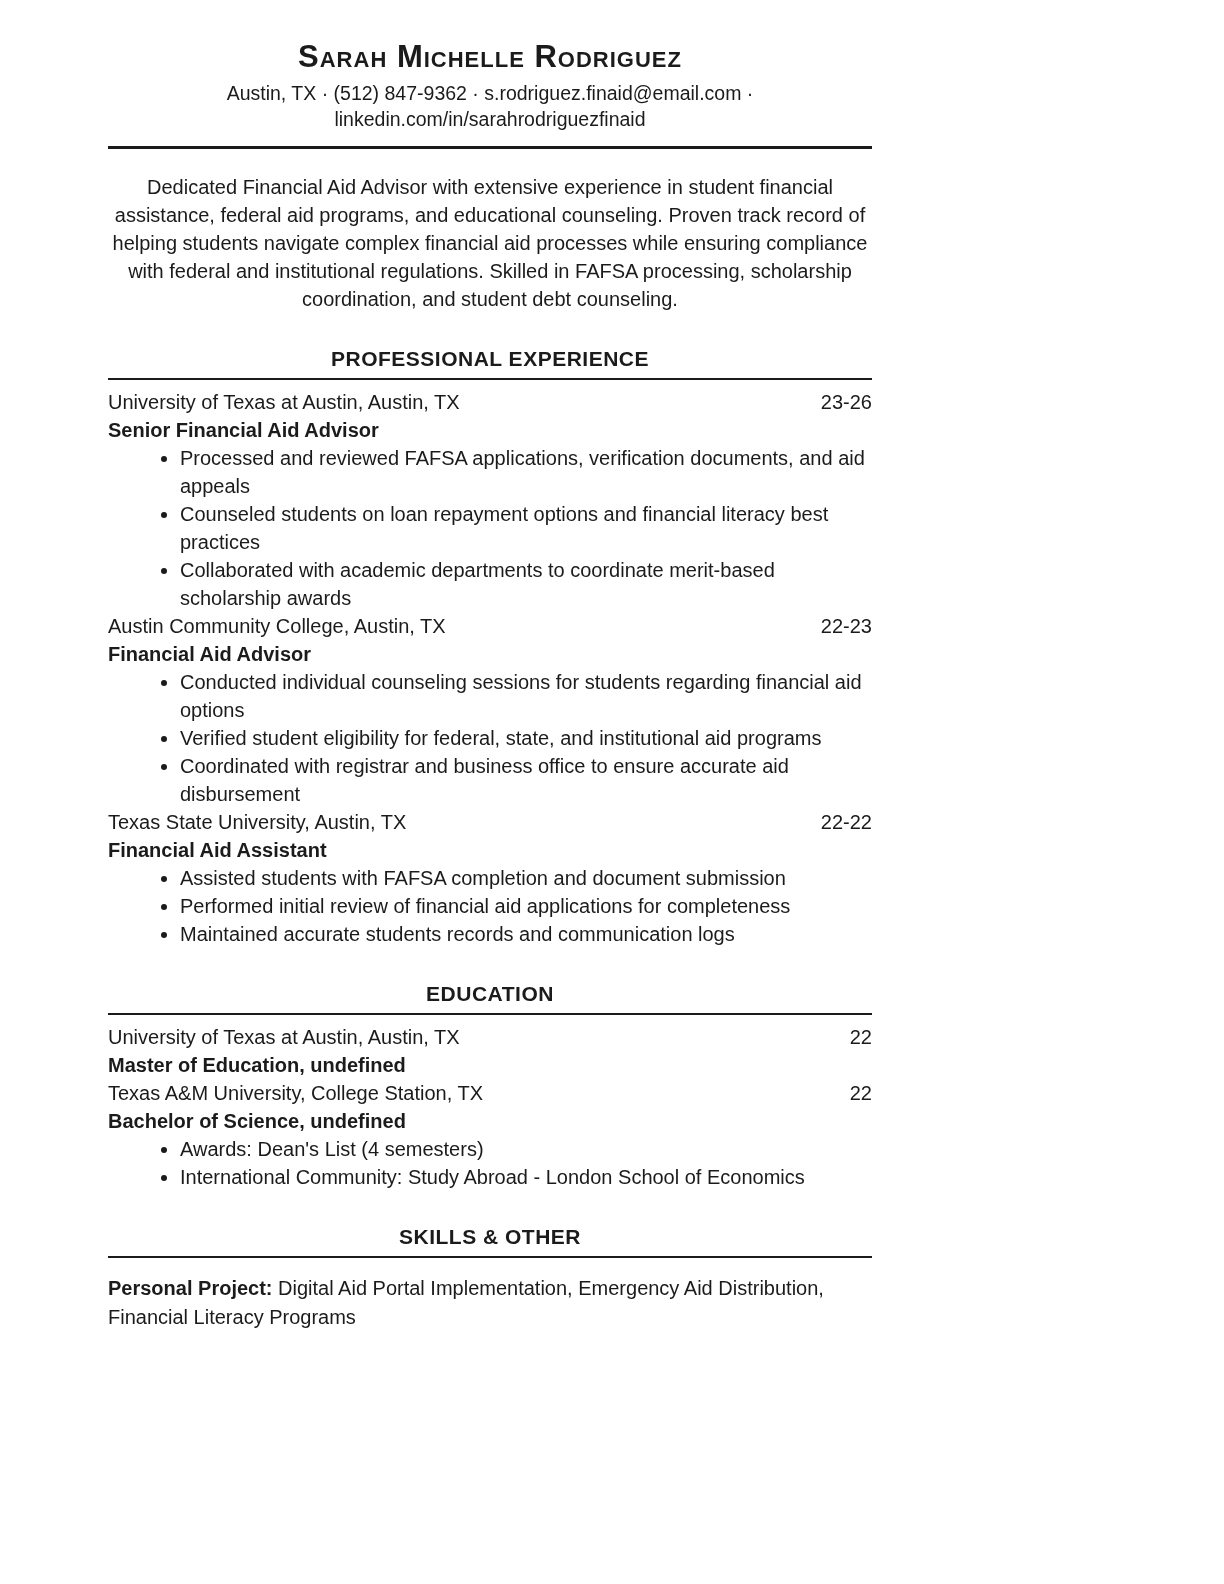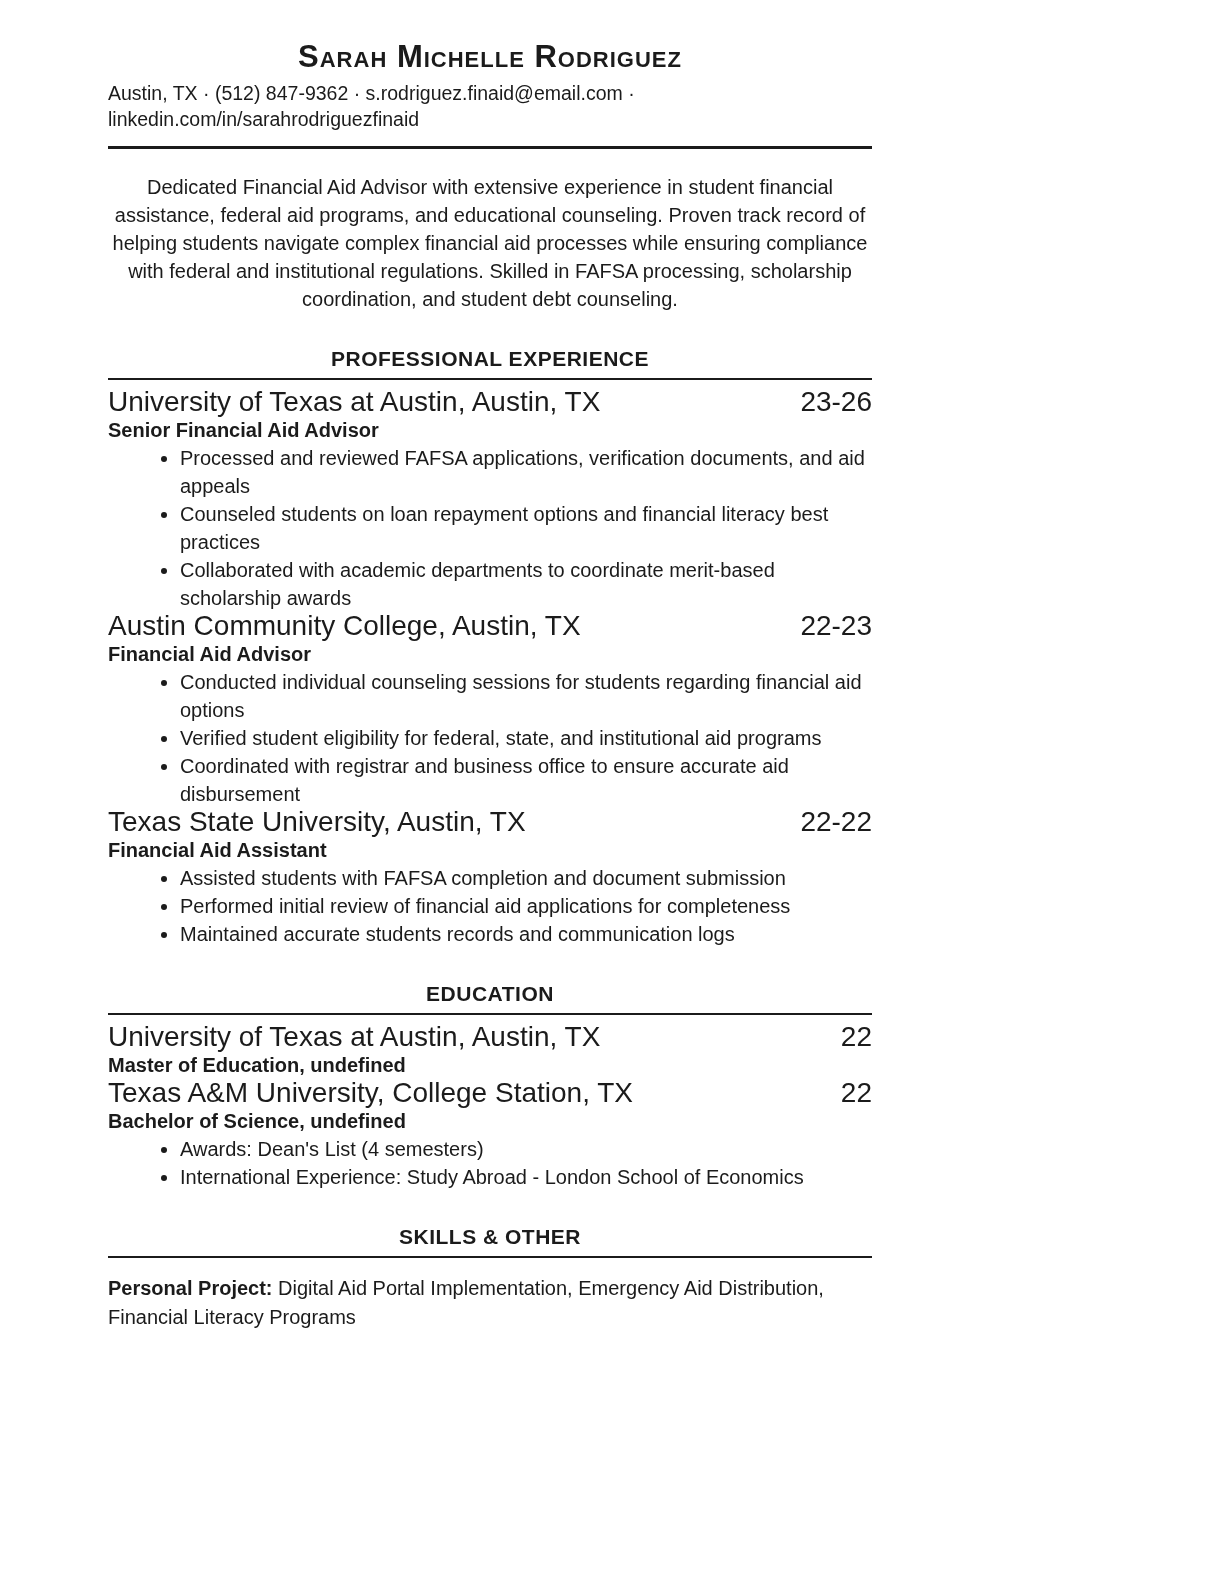--- a/index.html
+++ b/index.html
@@ -28,21 +28,21 @@
     text-align: center;
     font-size: 31px;
     font-weight: 800;
     font-variant: small-caps;
     letter-spacing: 1px;
     line-height: 1.2;
     color: #1b1b1b;
   }
   .contact {
     margin: 6px 0 0 0;
-    text-align: left;
+    text-align: center;
     font-size: 19.5px;
     line-height: 1.3;
     color: #1b1b1b;
   }
   .header-rule {
     border: none;
     border-top: 3px solid #1b1b1b;
     margin: 14px 0 0 0;
   }
 
@@ -70,21 +70,21 @@
   }
   .section-body {
     padding-top: 8px;
   }
 
   
   .entry-head {
     display: flex;
     justify-content: space-between;
     align-items: flex-end;
-    font-size: 28px;
+    font-size: 20px;
     line-height: 28px;
   }
   .entry-org   { font-weight: 400; }
   .entry-dates { font-weight: 400; white-space: nowrap; }
   .entry-role {
     font-size: 20px;
     font-weight: 700;
     line-height: 28px;
   }
   ul.bullets {
@@ -178,21 +178,21 @@
       </div>
 
       <div class="entry">
         <div class="entry-head">
           <span class="entry-org">Texas A&amp;M University, College Station, TX</span>
           <span class="entry-dates">22</span>
         </div>
         <div class="entry-role">Bachelor of Science, undefined</div>
         <ul class="bullets">
           <li>Awards: Dean's List (4 semesters)</li>
-          <li>International Experience: Study Abroad - London School of Economics</li>
+          <li>International Community: Study Abroad - London School of Economics</li>
         </ul>
       </div>
 
     </div>
   </section>
 
   <section class="section">
     <h2 class="section-title">Skills &amp; Other</h2>
     <div class="section-body skills-body">
       <p class="kv-line"><span class="kv-label">Personal Project:</span><span> Digital Aid Portal Implementation, Emergency Aid Distribution, Financial Literacy Programs</span></p>

